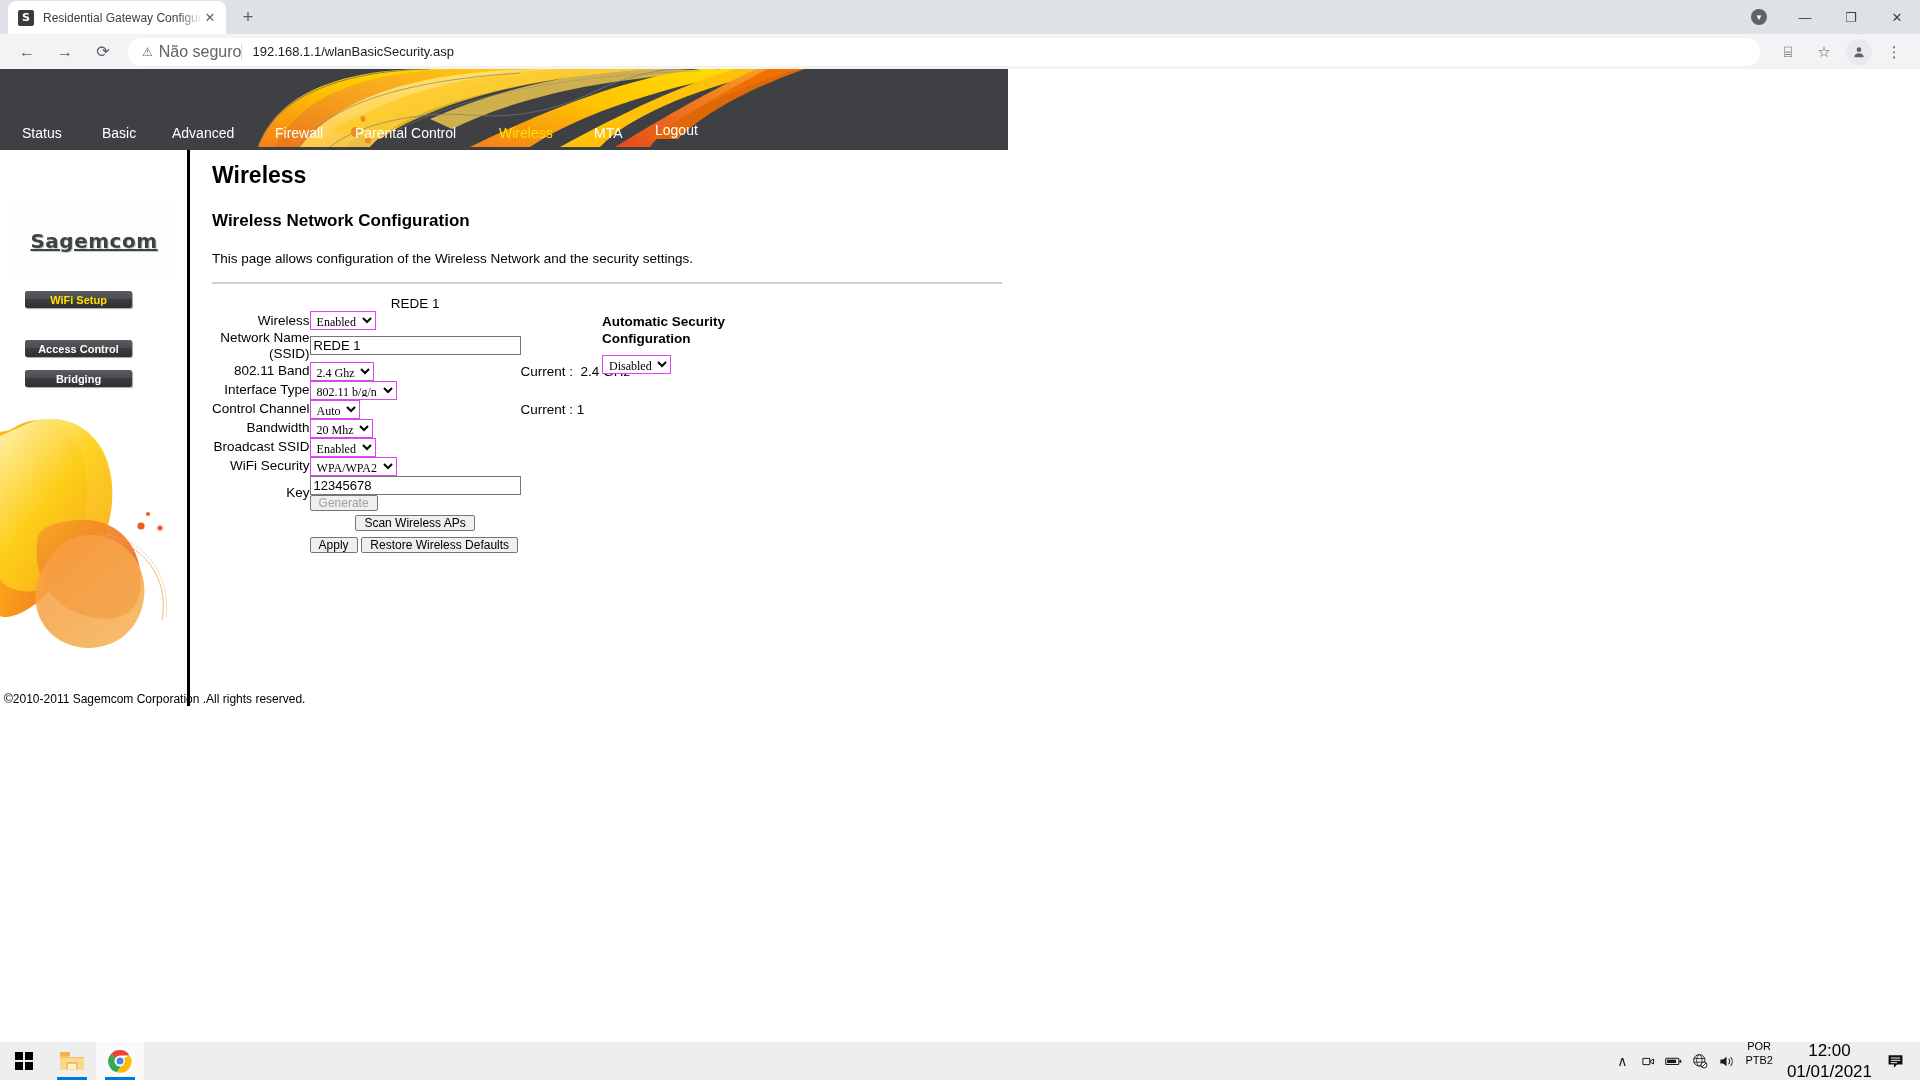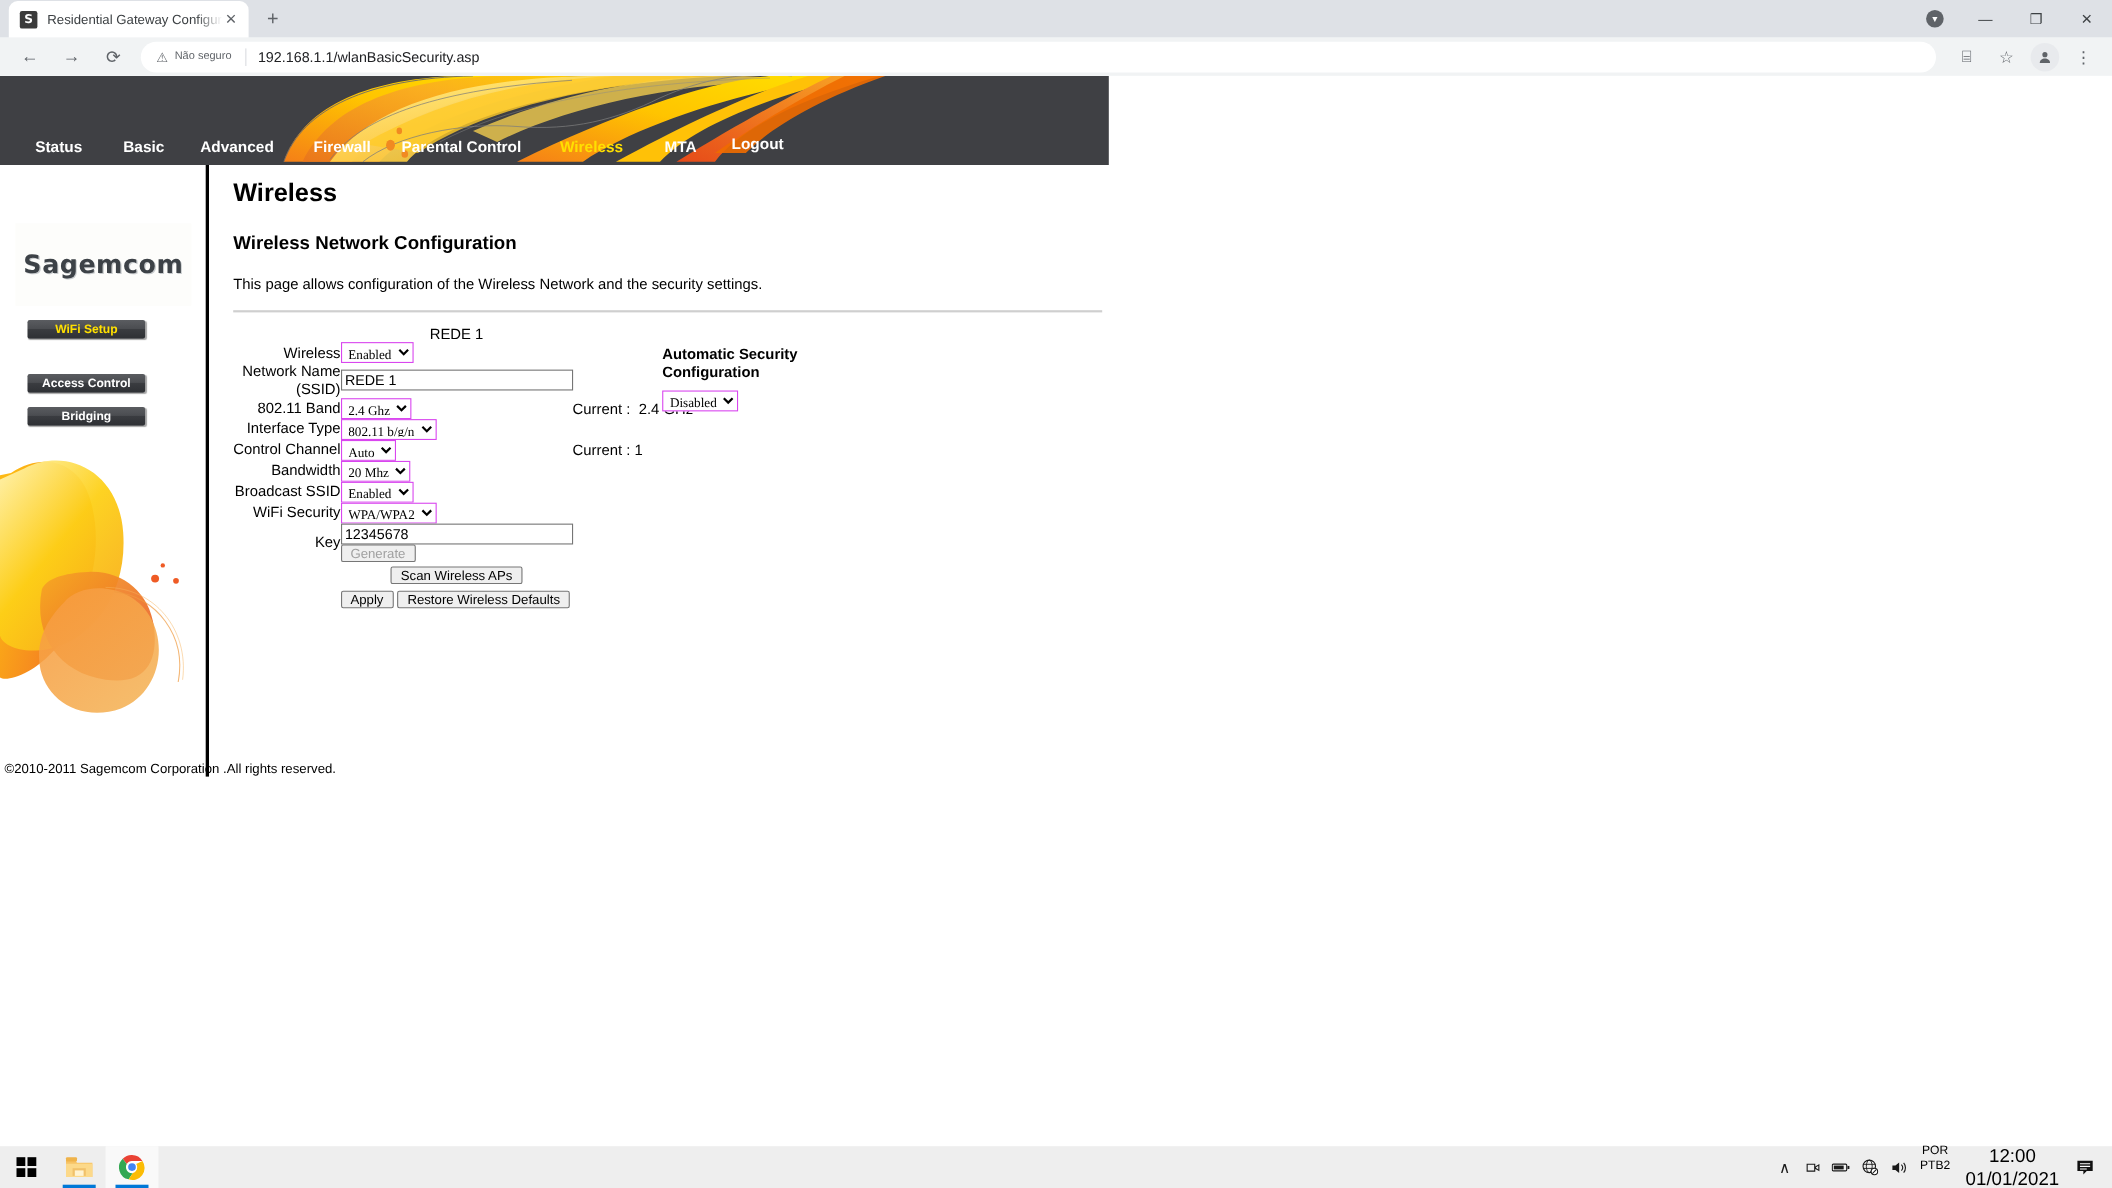--- a/index.html
+++ b/index.html
@@ -77,21 +77,21 @@
     display: flex; align-items: center; justify-content: center;
     color: #5f6368; font-size: 16px; border-radius: 50%;
   }
   .omnibox {
     flex: 1 1 auto; height: 28px; margin: 0 10px 0 6px;
     background: #fff; border-radius: 14px;
     display: flex; align-items: center; padding: 0 14px;
     font-size: 13px; color: #202124;
   }
   .warn-ico { font-size: 12px; color: #5f6368; margin-right: 6px; }
-  .not-secure { font-size: 10px; color: #5f6368; margin-right: 13px; }
+  .not-secure { font-size: 16px; color: #5f6368; margin-right: 0; }
   .omni-sep { width:1px; height:16px; background:#dadce0; margin-right: 10px; }
   .omni-url { font-size: 13px; color: #202124; }
   .tb-right { display: flex; align-items: center; }
   .tb-icon {
     width: 28px; height: 28px; margin: 0 4px;
     display: flex; align-items: center; justify-content: center;
     color: #5f6368; font-size: 15px;
   }
   .avatar-ico {
     width: 26px; height: 26px; border-radius: 50%;
@@ -115,44 +115,44 @@
     overflow: hidden;
   }
   .banner svg { position:absolute; left:0; top:0; }
 
   .navbar {
     position: absolute; left: 0; top: 0;
     width: 1008px; height: 81px;
   }
   .navitem {
     position: absolute; bottom: 9px;
-    font-size: 14px; font-weight: bold;
+    font-size: 14px; font-weight: normal;
     color: #ffffff; white-space: nowrap;
     font-family: "Liberation Sans", sans-serif;
-    margin-left: 10px;
   }
   .navitem.active { color: #ffe000; }
 
   
   .sidebar {
     position: absolute; left: 0; top: 81px;
     width: 188px; height: 556px;
     background: #ffffff;
   }
   .logo-box {
     position: absolute; left: 14px; top: 53px;
     width: 160px; height: 75px;
     background: #fdfdfb;
     display: flex; align-items: center; justify-content: center;
   }
   .logo-text {
     font-family: "DejaVu Sans", sans-serif;
-    font-size: 23px; font-weight: bold; letter-spacing: 0.5px;
+    font-size: 20px; font-weight: bold; letter-spacing: 0.5px;
     color: #3d4247;
     text-shadow: 1px 1px 0 #c9ccce;
+    text-decoration: underline;
   }
   .sb-btn {
     position: absolute; left: 25px; width: 107px; height: 17px;
     background: linear-gradient(to bottom,#5a5c60 0%,#4b4d51 45%,#3a3c40 50%,#2e3034 100%);
     border-radius: 2px;
     display: flex; align-items: center; justify-content: center;
     font-size: 11px; font-weight: bold;
     color: #ffffff;
     box-shadow: 1px 1px 1px rgba(0,0,0,.35);
   }

